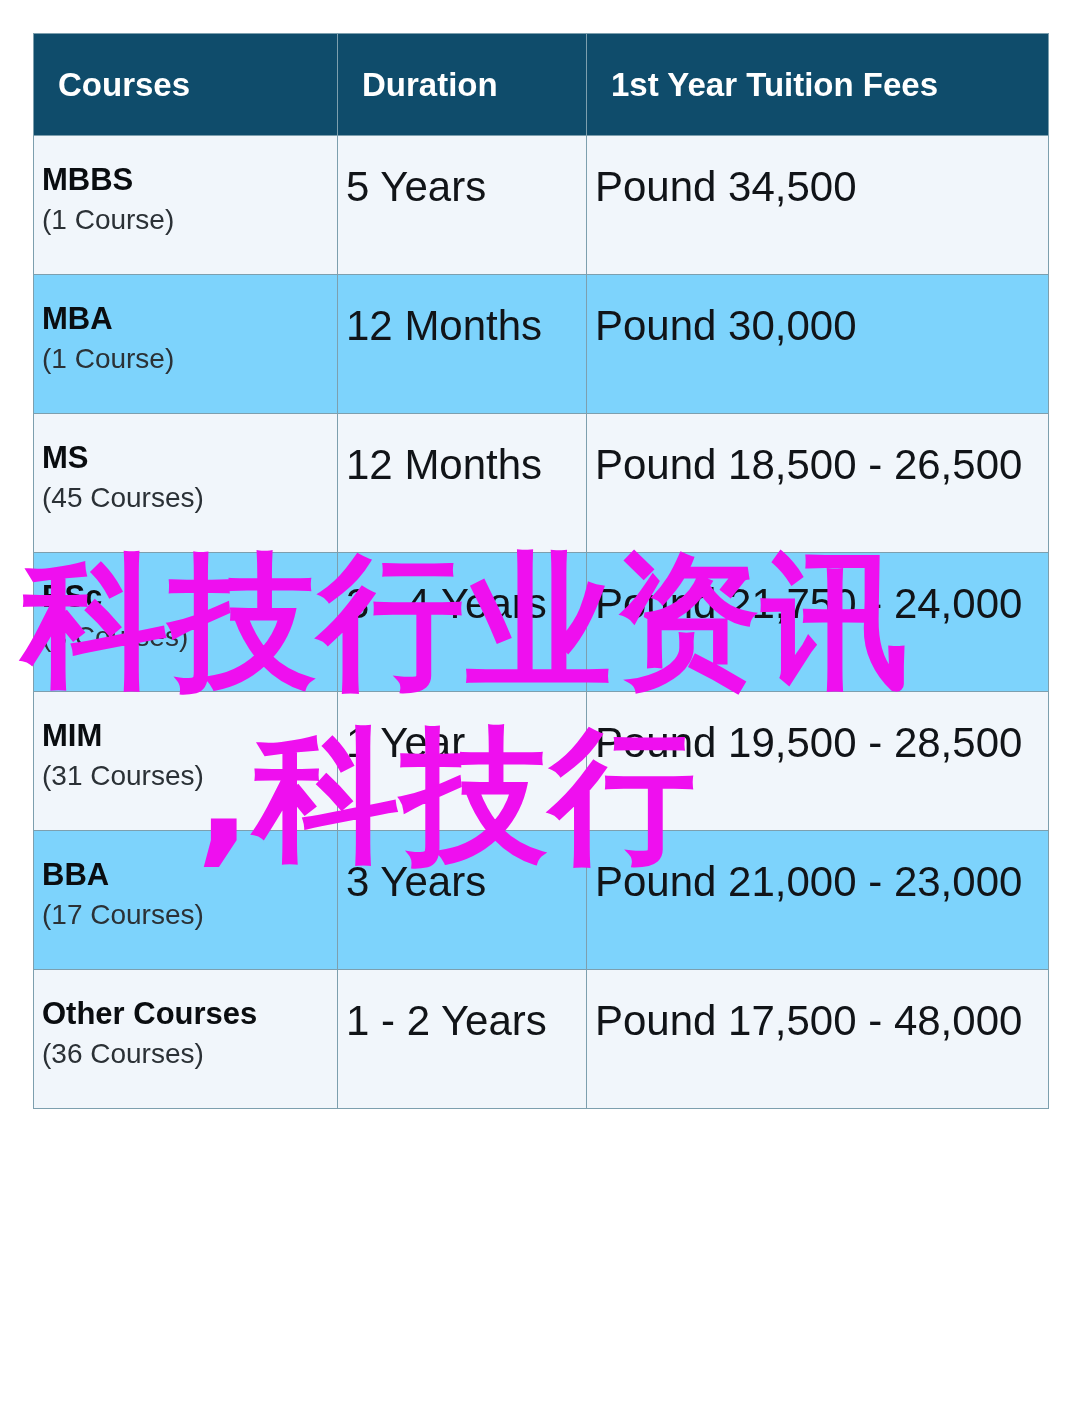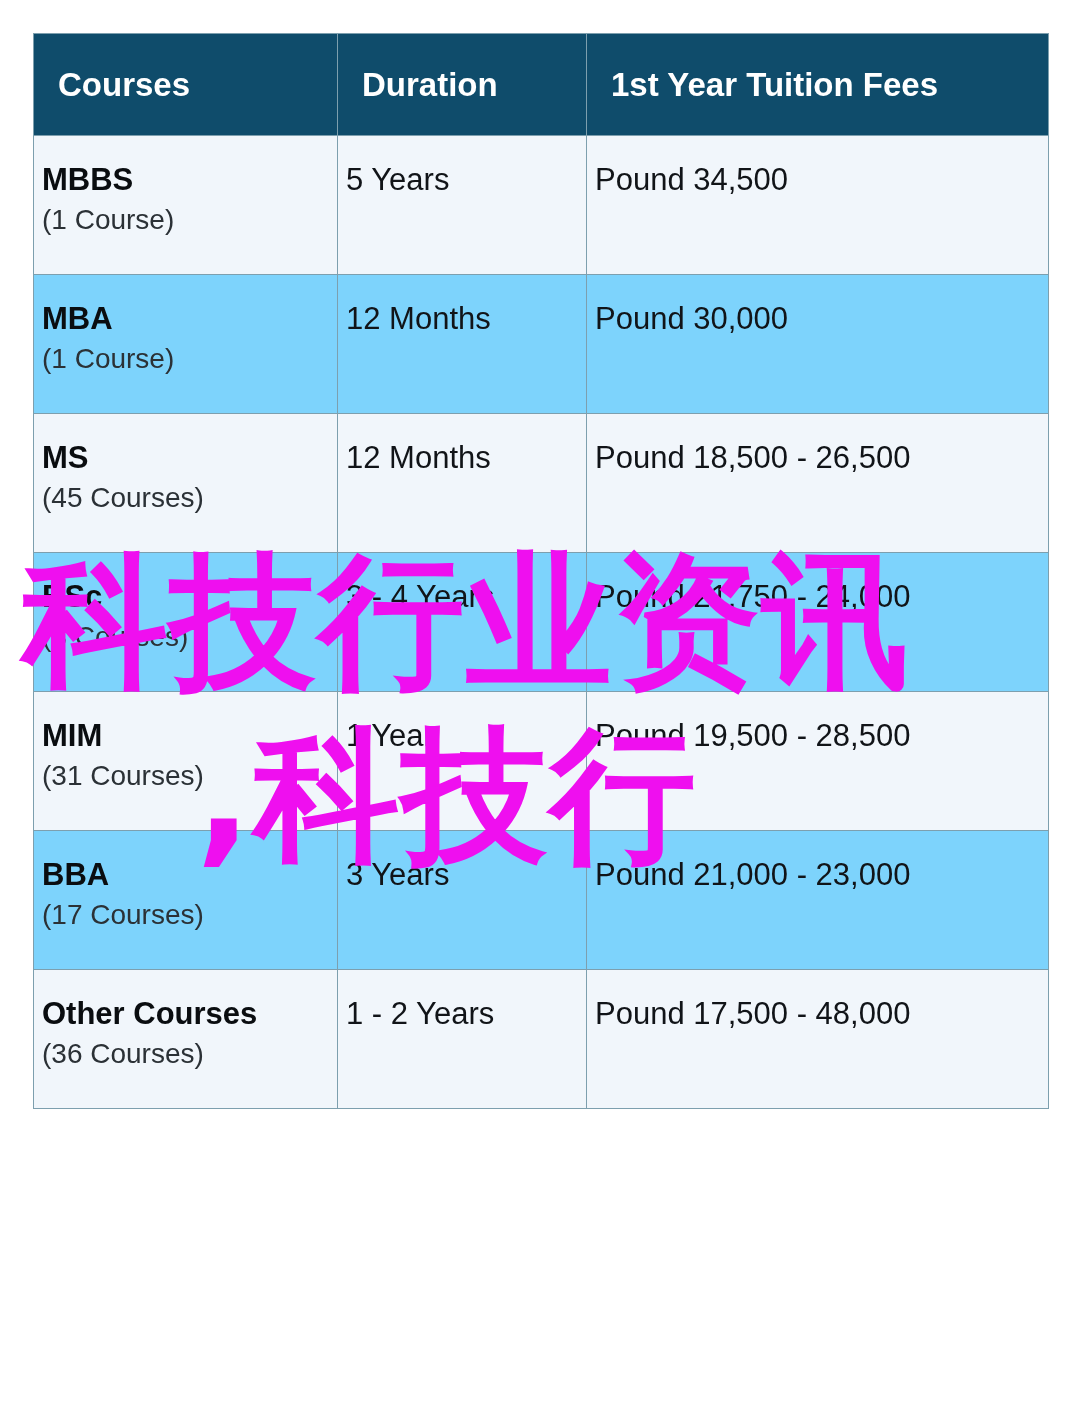--- a/index.html
+++ b/index.html
@@ -79,21 +79,21 @@
   }
   .course-count {
     font-weight: normal;
     font-size: 28px;
     color: #2b3136;
     line-height: 1.35;
     display: block;
     margin-top: 2px;
   }
   .plain-cell {
-    font-size: 31px;
+    font-size: 42px;
     color: #111418;
     line-height: 1.18;
     display: block;
   }
 
   
   .watermark {
     position: absolute;
     left: 0;
     top: 0;

